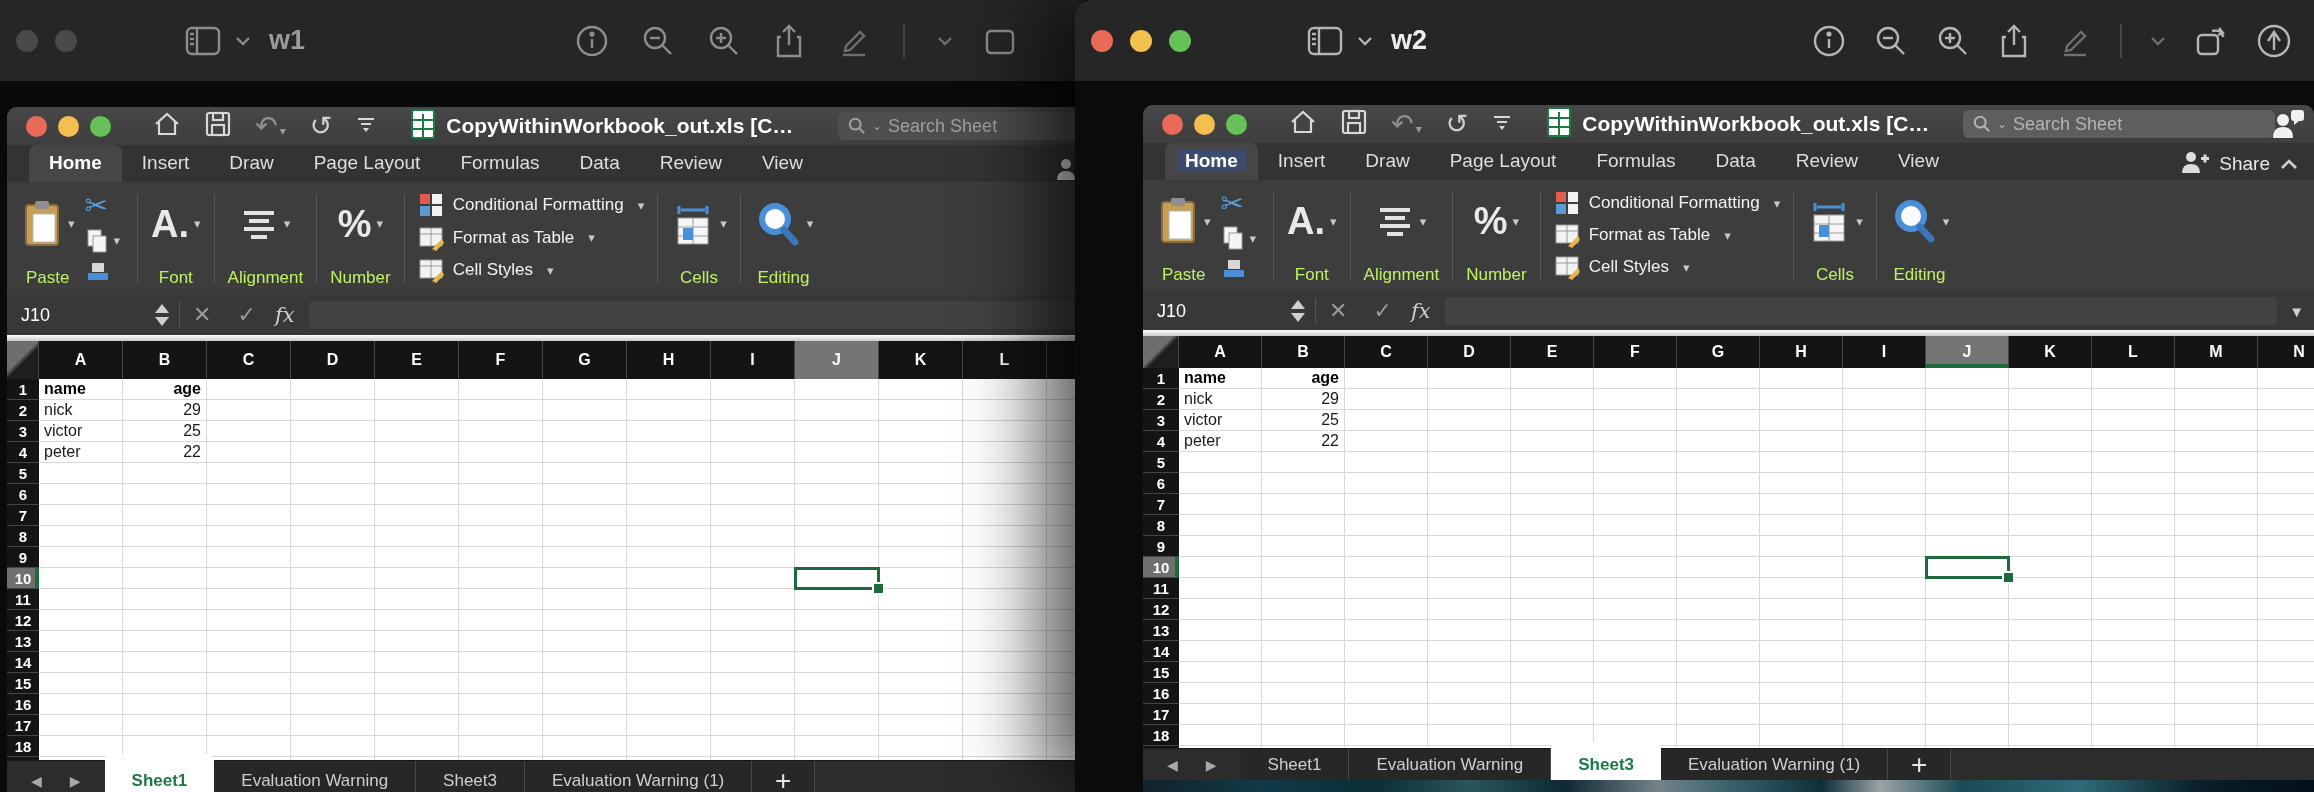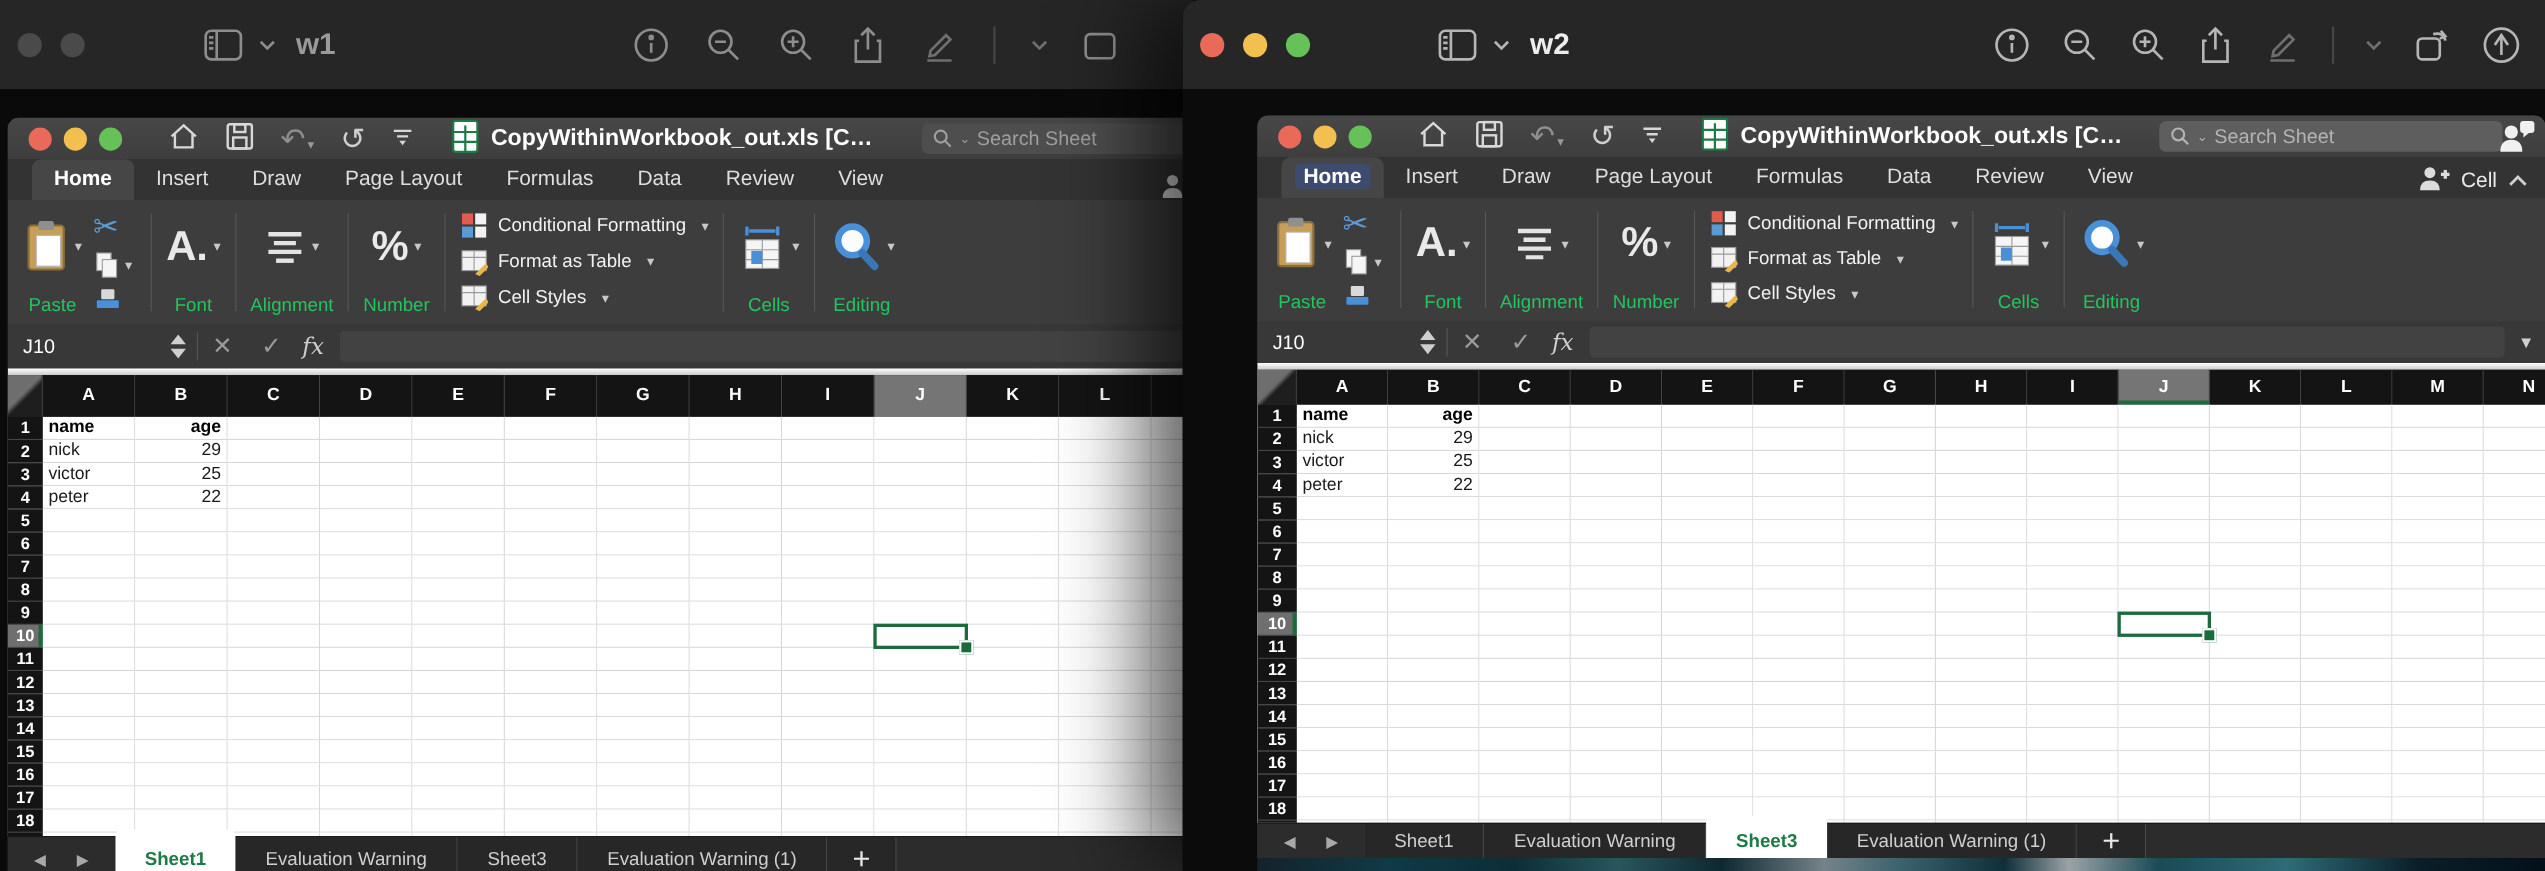--- a/index.html
+++ b/index.html
@@ -58,21 +58,21 @@
   .w2 .menutab.active span{background:#3d4c6e;border-radius:5px;padding:1px 8px;margin:-1px -8px;}
   .menubar-right{position:absolute;right:16px;bottom:5px;display:flex;align-items:center;gap:10px;}
   .share-label{font-size:19px;color:#e8e8e8;}
 
   .xl-ribbon{position:absolute;left:0;top:75px;right:0;background:#3d3d3d;display:flex;align-items:stretch;padding-left:14px;}
   .w1 .xl-ribbon{height:113px;}
   .w2 .xl-ribbon{height:112px;}
   .rdiv{width:1px;background:#575757;margin:12px 13px;}
   .rgroup{display:flex;flex-direction:column;align-items:center;justify-content:flex-end;padding-bottom:7px;}
   .rbig{flex:1;display:flex;align-items:center;justify-content:center;}
-  .rlabel{color:#22c55e;font-size:17px;margin-top:3px;white-space:nowrap;}
+  .rlabel{color:#bef264;font-size:17px;margin-top:3px;white-space:nowrap;}
   .caret{color:#c8c8c8;font-size:13px;margin-left:5px;}
   .paste-wrap{display:flex;align-items:stretch;}
   .clip-col{display:flex;flex-direction:column;align-items:center;justify-content:flex-end;padding-bottom:7px;}
   .small-col{display:flex;flex-direction:column;justify-content:space-between;padding:10px 4px 12px 10px;}
   .small-item{display:flex;align-items:center;}
   .glyph-cut{color:#5b9bd5;font-size:28px;line-height:1;}
   .font-glyph{color:#e9e9e9;font-size:38px;font-weight:bold;line-height:1;}
   .num-glyph{color:#e9e9e9;font-size:38px;font-weight:bold;line-height:1;}
   .styles-col{display:flex;flex-direction:column;justify-content:space-between;padding:10px 0 12px;}
   .style-btn{display:flex;align-items:center;gap:9px;color:#f2f2f2;font-size:17px;white-space:nowrap;}
@@ -897,21 +897,21 @@
           <div class="menutab"><span>Review</span></div>
           <div class="menutab"><span>View</span></div>
         </div>
       <div class="menubar-right" style="top:44px;bottom:auto;">
         <span><svg width="30" height="26" viewBox="0 0 30 26" style="fill:#dcdcdc">
               <circle cx="12" cy="8" r="5"></circle>
               <path d="M3 24 Q3 15 12 15 Q21 15 21 24 Z"></path>
               <rect x="22" y="8" width="8" height="3"></rect>
               <rect x="24.5" y="5.5" width="3" height="8"></rect>
             </svg></span>
-        <span class="share-label">Cell</span>
+        <span class="share-label">Share</span>
         <span class="mac-icon">
           <svg width="18" height="11" viewBox="0 0 18 11" style="stroke:#cfcfcf;stroke-width:2.6;fill:none">
               <path d="M2 9 L9 2 L16 9"></path>
             </svg>
         </span>
       </div>
 
       <div class="xl-ribbon">
         <div class="paste-wrap">
           <div class="clip-col">

